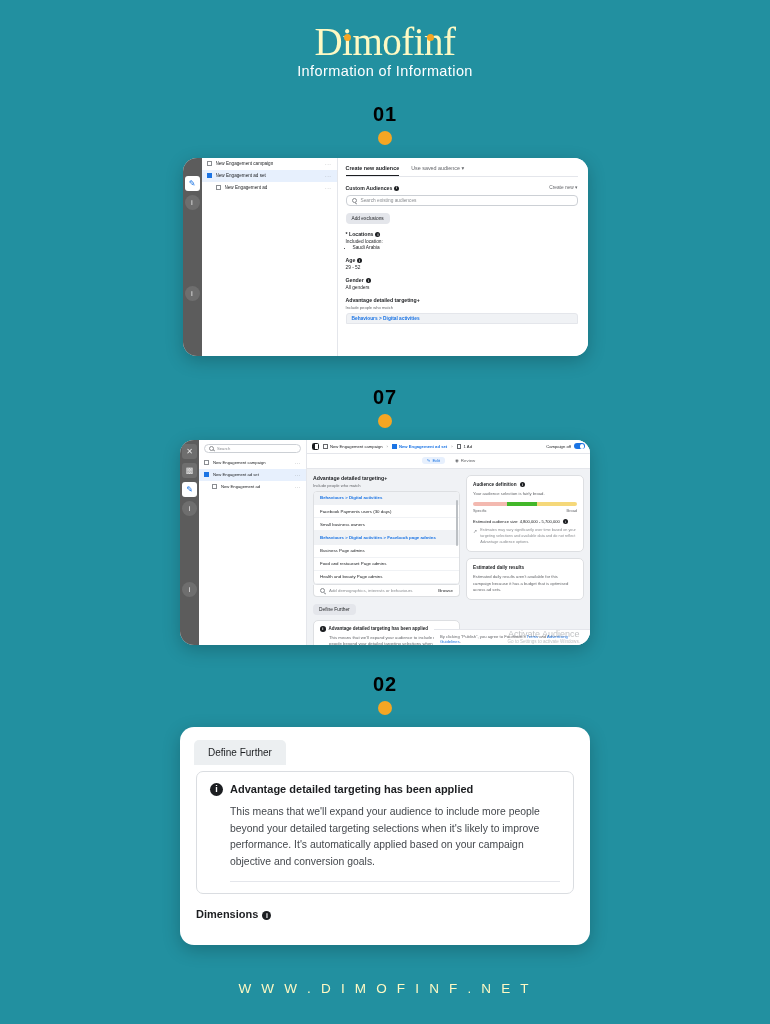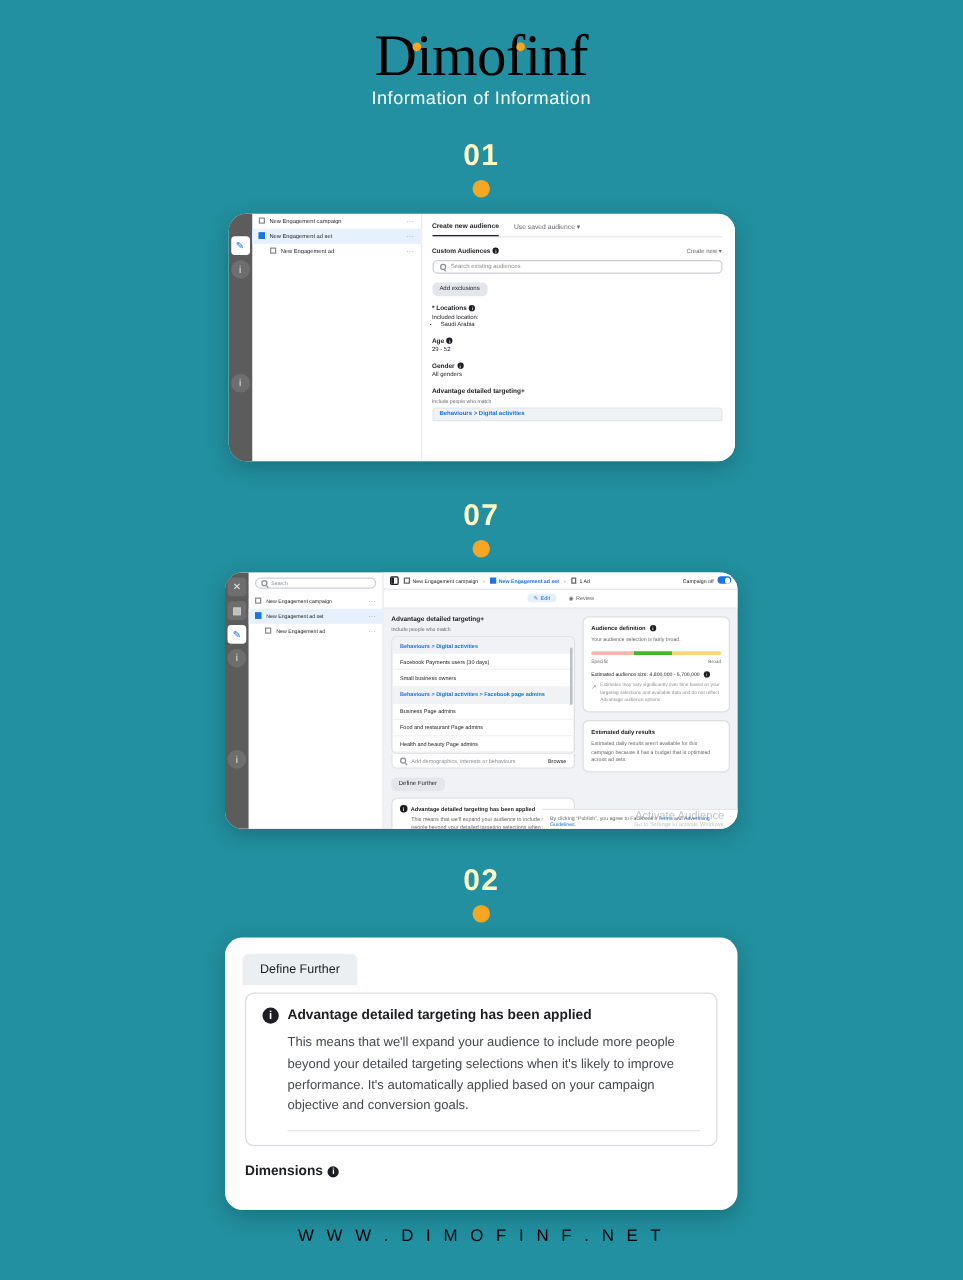--- a/index.html
+++ b/index.html
@@ -8,37 +8,37 @@
     background: #2290a0;
     font-family: "Liberation Sans", sans-serif;
     overflow: hidden;
   }
   .page { position: relative; width: 770px; height: 1024px; background: #2290a0; }
 
   
   .brand { padding-top: 22px; text-align: center; }
   .brand-logo {
     font-family: "Liberation Serif", serif;
-    font-size: 47px; color: #000000; line-height: 1.02;
+    font-size: 39px; color: #fef9c3; line-height: 1.02;
     letter-spacing: -0.5px; position: relative; display: inline-block;
   }
   .brand-logo .dot {
     position: absolute; width: 7px; height: 7px; border-radius: 50%;
     background: #f5a623;
   }
   .brand-logo .dot.d1 { left: 30px; top: 12px; }
   .brand-logo .dot.d2 { left: 113px; top: 12px; }
   .brand-tag {
     font-size: 14.5px; color: #ffffff; margin-top: 1px; letter-spacing: 0.4px;
   }
 
   
   .step { text-align: center; }
   .step-num {
-    font-size: 24px; font-weight: bold; color: #fef9c3; letter-spacing: 1px;
+    font-size: 20px; font-weight: bold; color: #000000; letter-spacing: 1px;
   }
   .step-dot {
     width: 14px; height: 14px; border-radius: 50%;
     background: #f5a623; margin: 5px auto 0;
   }
 
   
   .shot {
     position: relative; margin: 0 auto; background: #ffffff;
     border-radius: 14px; overflow: hidden;
@@ -257,21 +257,21 @@
   .p3lang .h .i {
     display: inline-flex; width: 9px; height: 9px; border-radius: 50%;
     background: #1c1e21; color: #fff; font-size: 7px; font-weight: bold;
     align-items: center; justify-content: center; margin-left: 4px;
     vertical-align: middle;
   }
 
   
   .site-footer {
     position: absolute; left: 0; right: 0; bottom: 28px; text-align: center;
-    color: #000000; font-size: 13.5px; letter-spacing: 3.2px;
+    color: #fef9c3; font-size: 13.5px; letter-spacing: 3.2px;
   }
 </style>
 </head>
 <body>
 
 <div class="page">
 
   <div class="brand">
     <div class="brand-logo">
       <span class="dot d1"></span>

